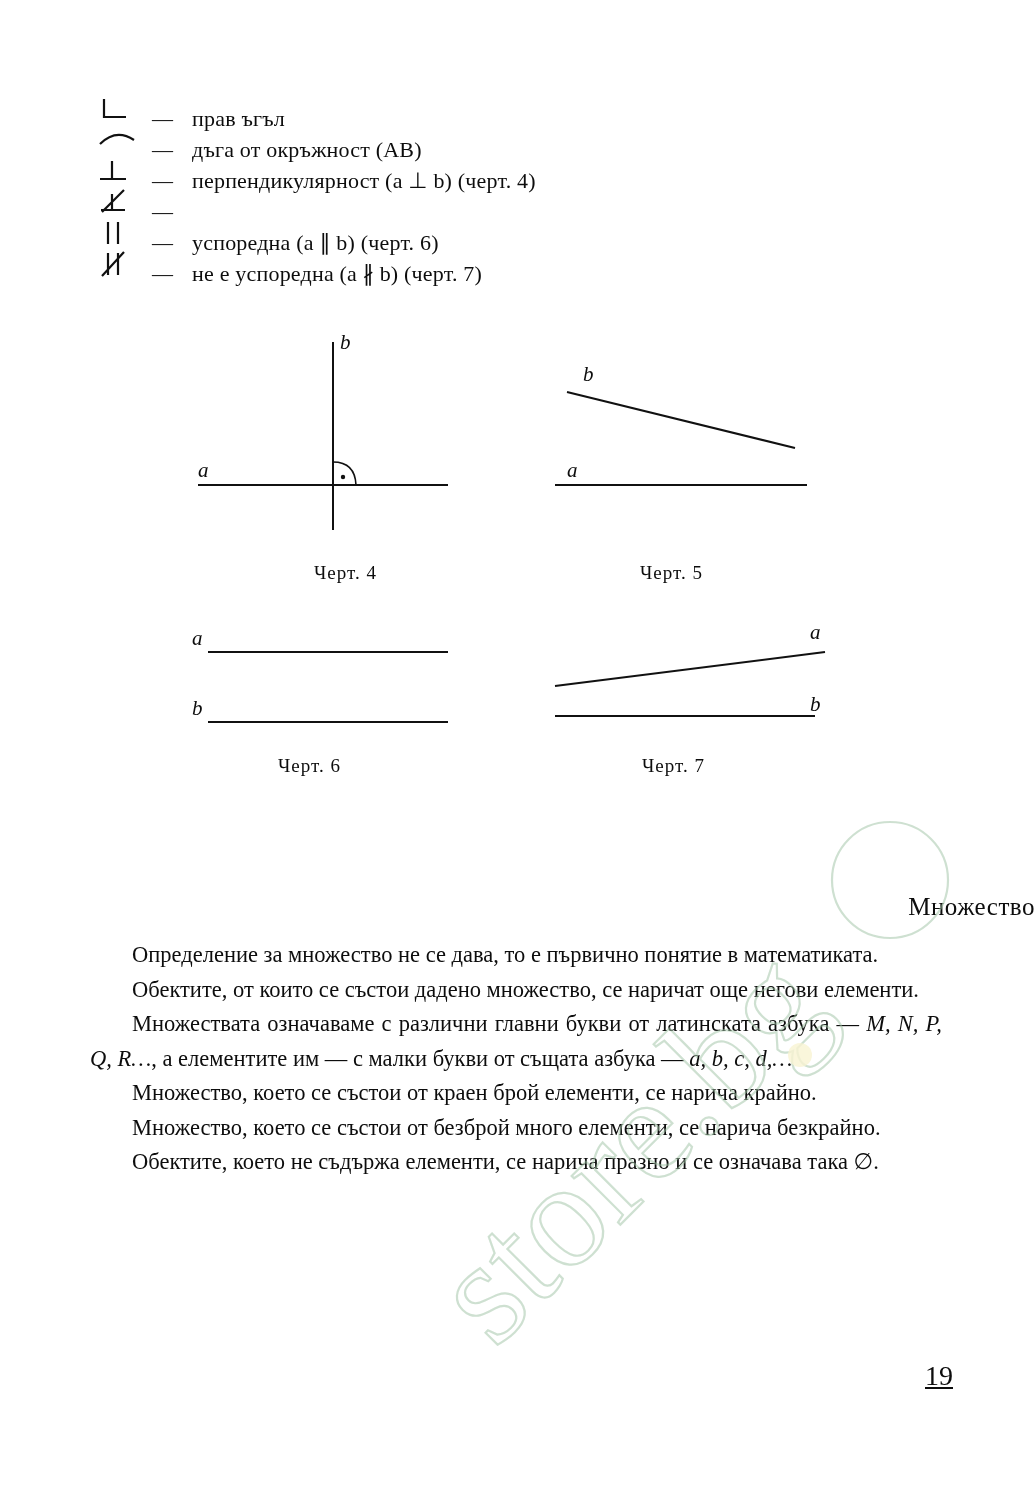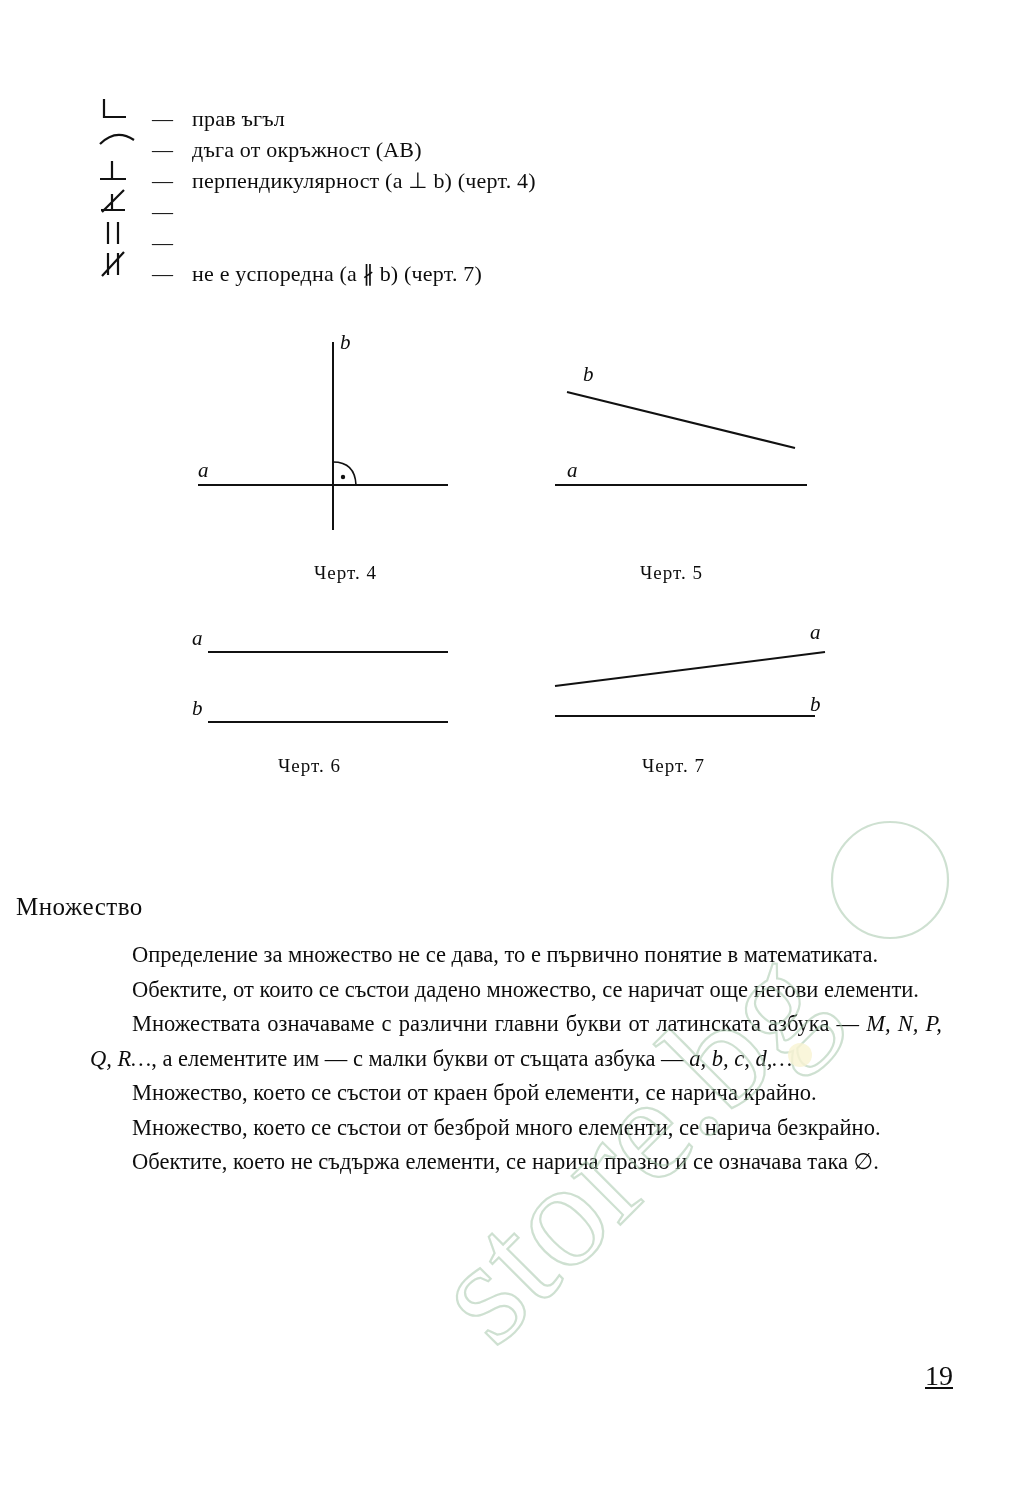--- a/index.html
+++ b/index.html
@@ -68,22 +68,22 @@
   .h1 {
     position: absolute;
     left: 0; right: 0;
     text-align: center;
     font-size: 26px;
     font-weight: bold;
     letter-spacing: 2px;
   }
   .h2 {
     position: absolute;
-    left: 16px; right: 0;
-    text-align: left;
+    left: 8px; right: 0;
+    text-align: right;
     font-size: 25px;
     letter-spacing: .5px;
   }
   .body {
     position: absolute;
     left: 90px;
     top: 938px;
     width: 852px;
     font-size: 22.5px;
     line-height: 34.5px;
@@ -167,20 +167,21 @@
       <span class="legend-dash">—</span>
     </div>
 
     <div class="legend-row">
       <span class="legend-sym">
         <svg class="gly" width="40" height="30" viewBox="0 0 40 30">
           <path d="M10 3 L10 25 M20 3 L20 25" fill="none" stroke="#111" stroke-width="2.2"></path>
         </svg>
       </span>
       <span class="legend-dash">—</span>
+      <span class="legend-text">успоредна (a ∥ b) (черт. 6)</span>
     </div>
 
     <div class="legend-row">
       <span class="legend-sym">
         <svg class="gly" width="40" height="30" viewBox="0 0 40 30">
           <path d="M10 3 L10 25 M20 3 L20 25 M4 26 L26 2" fill="none" stroke="#111" stroke-width="2.2"></path>
         </svg>
       </span>
       <span class="legend-dash">—</span>
       <span class="legend-text">не е успоредна (a ∦ b) (черт. 7)</span>

